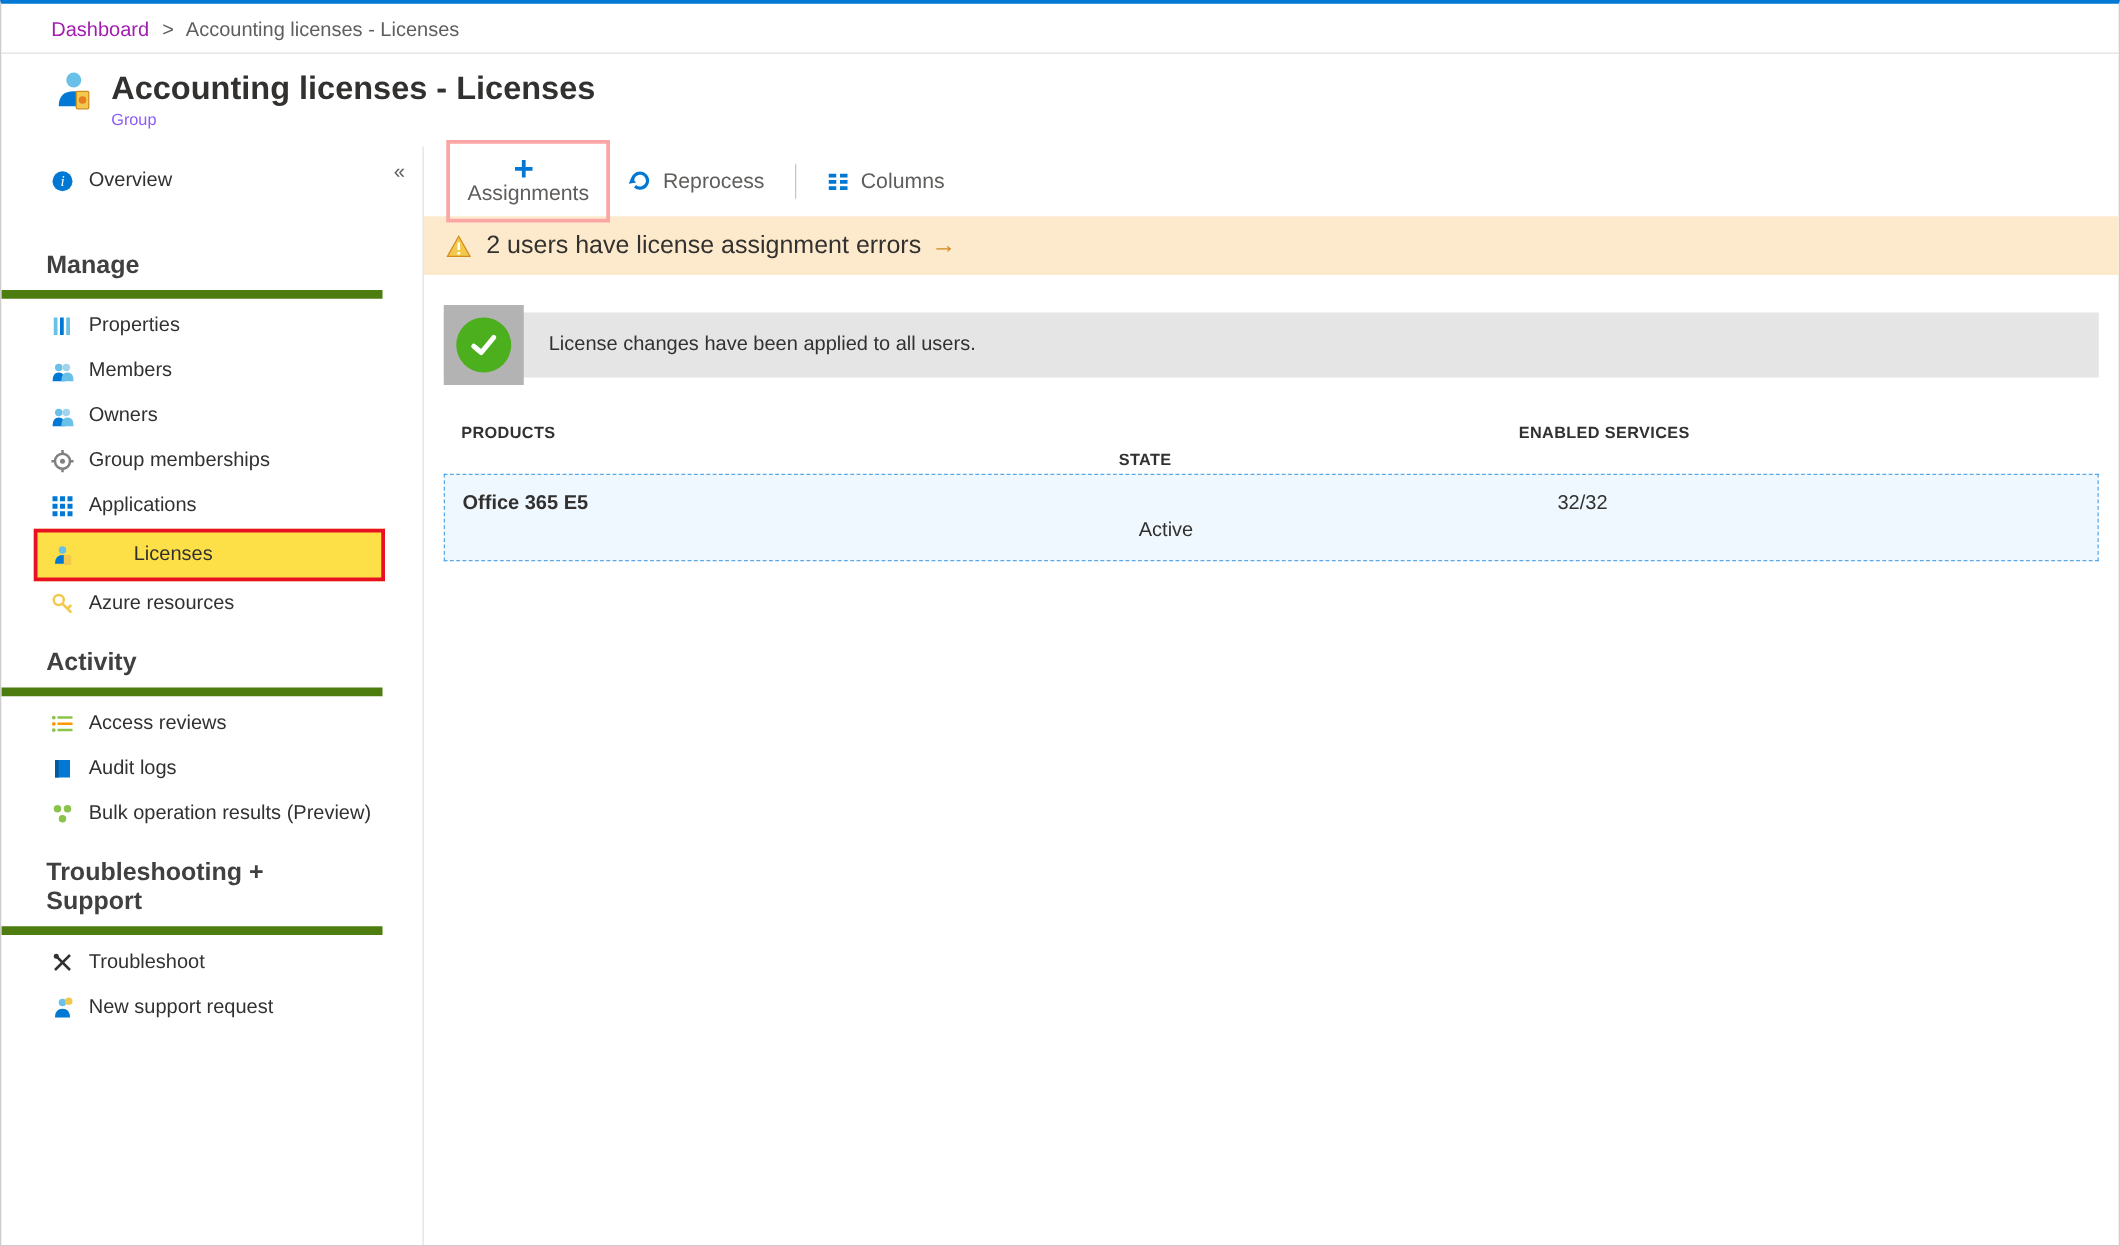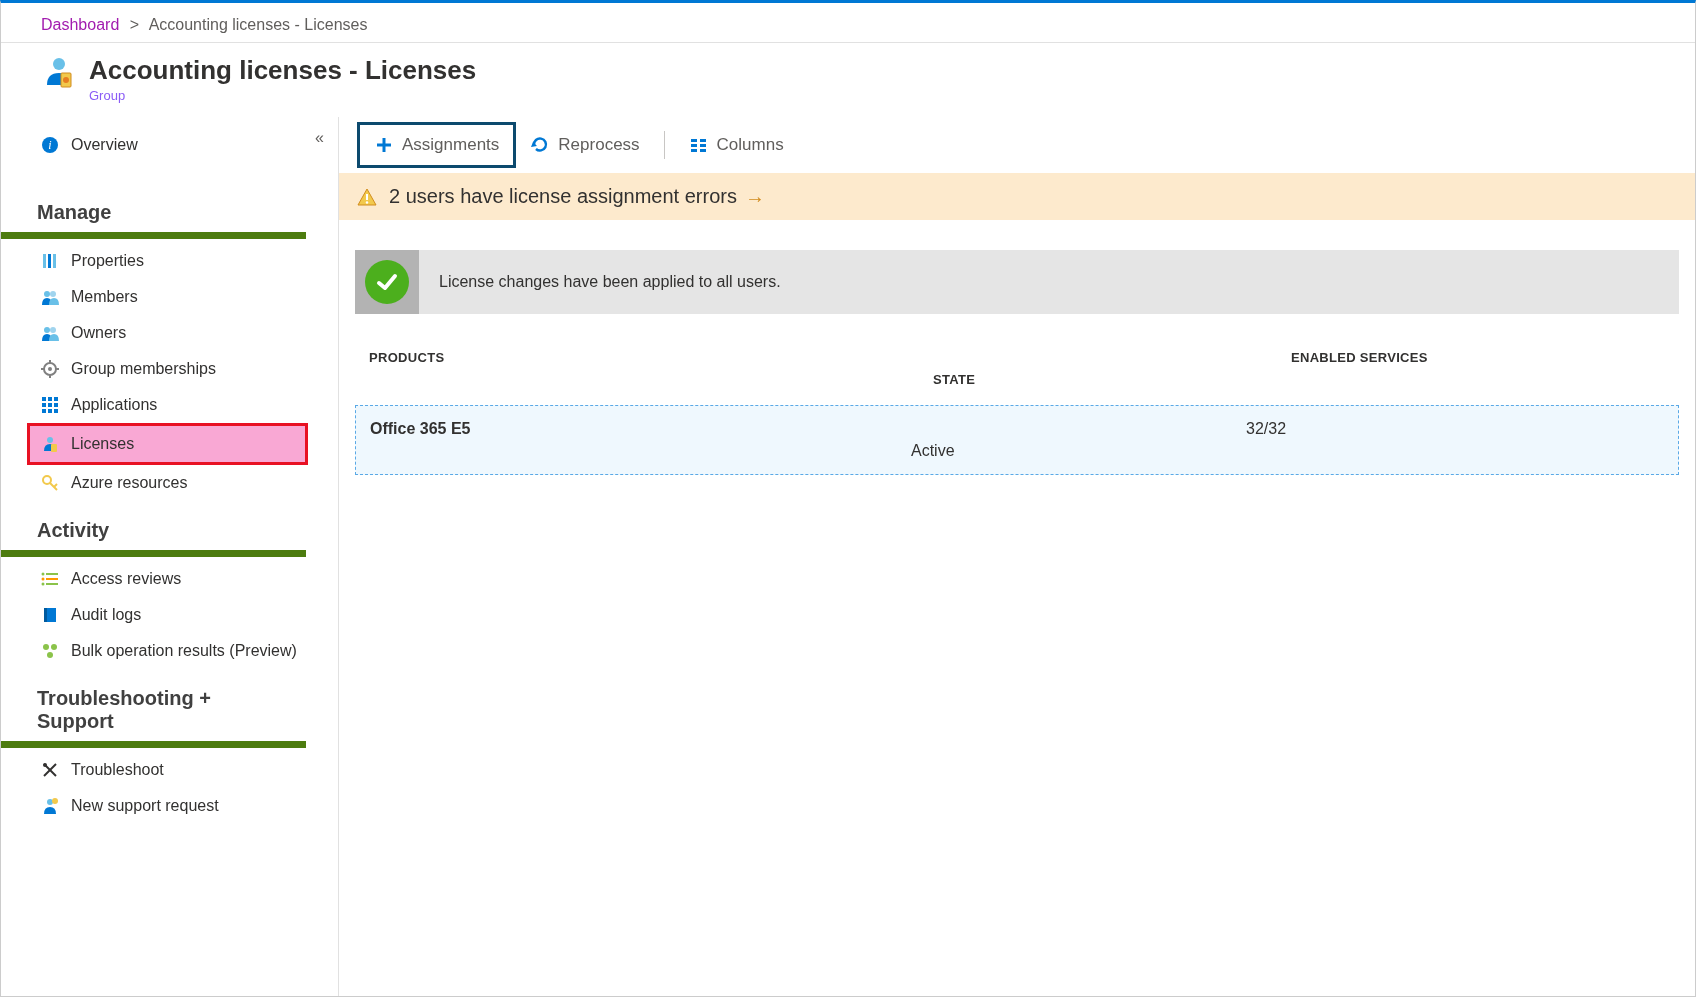--- a/index.html
+++ b/index.html
@@ -15,44 +15,44 @@
 .header-icon { width: 36px; height: 36px; margin-right: 12px; position: relative; }
 .header-icon svg { width: 36px; height: 36px; }
 .header-text h1 { font-size: 26px; font-weight: 600; color: #323130; line-height: 1.2; }
 .header-text .subtitle { font-size: 13px; color: #8b5cf6; margin-top: 2px; }
 
 .body { display: flex; height: calc(100% - 112px); }
 
 .sidebar { width: 338px; border-right: 1px solid #e1e1e1; padding: 10px 0 0 0; position: relative; overflow-y: auto; }
 .collapse-chevron { position: absolute; top: 12px; right: 14px; font-size: 16px; color: #605e5c; cursor: pointer; }
 .nav-item { display: flex; align-items: center; padding: 9px 18px 9px 40px; cursor: pointer; font-size: 16px; color: #323130; }
-.nav-item.active { background: #f9a8d4; }
+.nav-item.active { background: #fde047; gap: 36px; }
 .nav-item .icon { width: 18px; height: 18px; margin-right: 12px; display: inline-flex; align-items: center; justify-content: center; flex-shrink: 0; }
 .nav-section { font-size: 20px; font-weight: 600; color: #404040; padding: 18px 18px 8px 36px; border-bottom: 7px solid #4d7c0f; margin-bottom: 4px; margin-right: 32px; margin-left: 0; }
 .nav-section-first { margin-top: 20px; }
 .red-box { border: 3px solid #e81123; }
 
 .main { flex: 1; padding: 0; }
 .toolbar { display: flex; align-items: center; padding: 0 18px; height: 56px; }
 .toolbar-btn { display: flex; align-items: center; padding: 10px 14px; font-size: 17px; color: #605e5c; cursor: pointer; background: transparent; border: none; }
 .toolbar-btn .icon { margin-right: 8px; display: inline-flex; align-items: center; }
-.toolbar-btn.primary { border: 3px solid #0c4a6e; }
+.toolbar-btn.primary { border: 3px solid #fca5a5; flex-direction: column; }
 .toolbar-sep { width: 1px; height: 28px; background: #c8c6c4; margin: 0 10px; }
 
 .warning-bar { display: flex; align-items: center; background: #fdeacd; padding: 12px 18px; font-size: 20px; color: #323130; }
 .warning-bar .icon { margin-right: 12px; display: inline-flex; }
 .warning-bar .arrow { margin-left: 8px; color: #d18c1e; font-weight: bold; }
 
-.status-banner { display: flex; align-items: center; background: #e5e5e5; margin: 30px 16px 0 16px; padding: 0; height: 64px; }
+.status-banner { display: flex; align-items: center; background: #e5e5e5; margin: 30px 16px 0 16px; padding: 0; height: 52px; }
 .status-banner .check-wrap { width: 64px; height: 64px; background: #b3b3b3; display: flex; align-items: center; justify-content: center; }
 .status-banner .check-circle { width: 44px; height: 44px; border-radius: 50%; background: #4caf1d; display: flex; align-items: center; justify-content: center; }
 .status-banner .msg { margin-left: 20px; font-size: 16px; color: #323130; }
 
 .table { margin: 36px 16px 0 16px; }
-.table-header { display: flex; padding: 0 0 18px 0; font-size: 13px; font-weight: 700; color: #323130; letter-spacing: 0.3px; gap: 38px; }
+.table-header { display: flex; padding: 0 0 4px 0; font-size: 13px; font-weight: 700; color: #323130; letter-spacing: 0.3px; }
 .col-products { width: 540px; padding-left: 14px; }
 .col-state { width: 320px; margin-top: 22px; }
 .col-enabled { flex: 1; }
 .table-row { display: flex; padding: 14px 0; background: #eff8fe; border: 1px dashed #5aa9e6; font-size: 16px; color: #323130; gap: 15px; }
 .table-row .col-products { font-weight: 600; }
 
 
 svg { display: block; }
 </style>
 </head>

